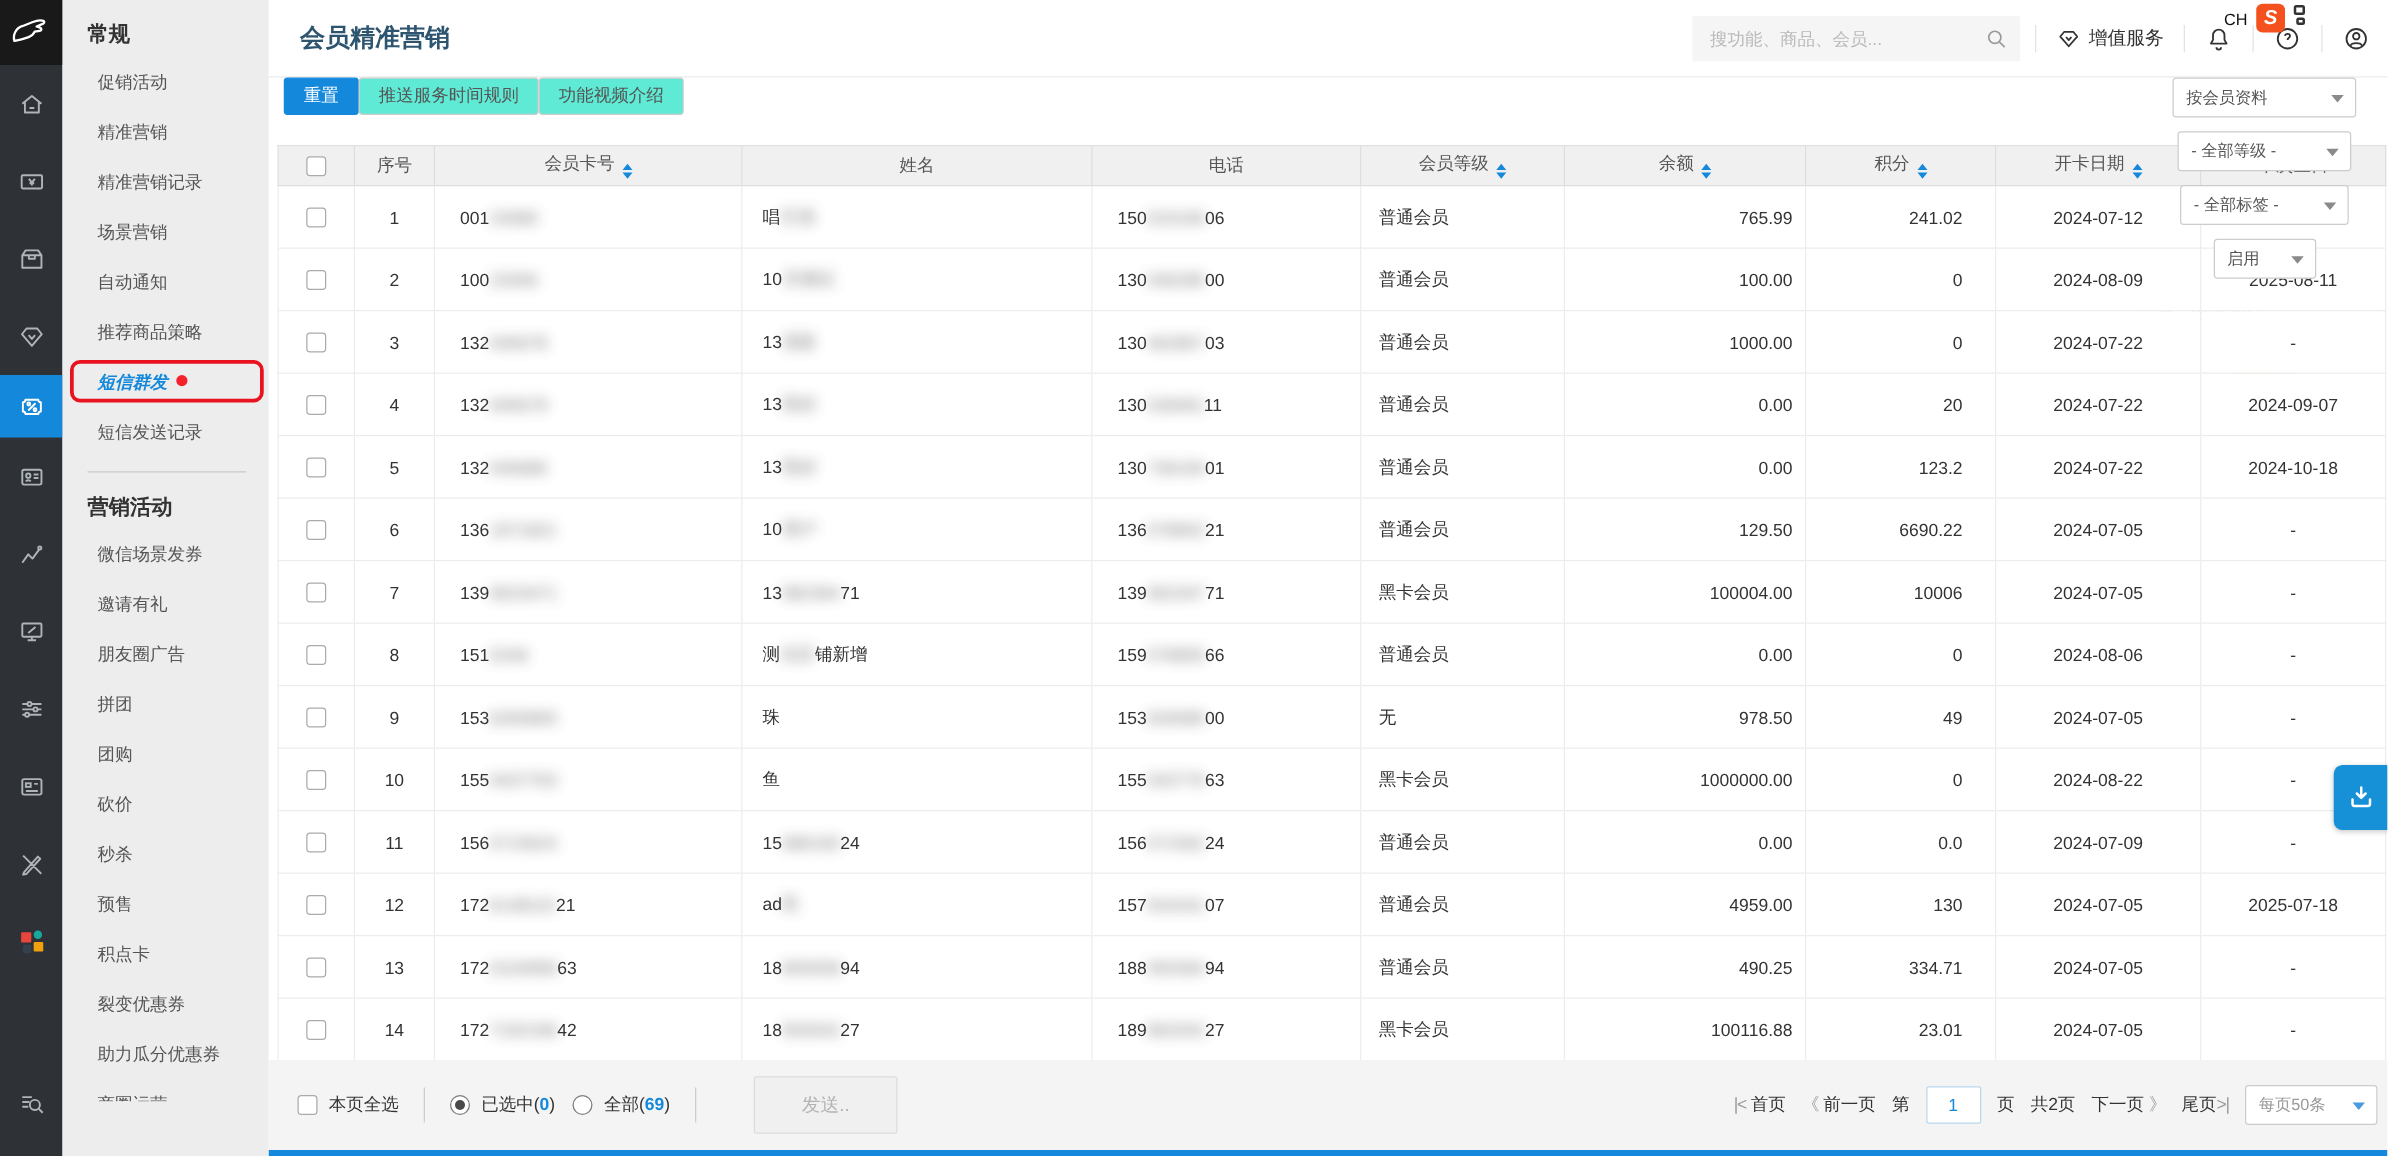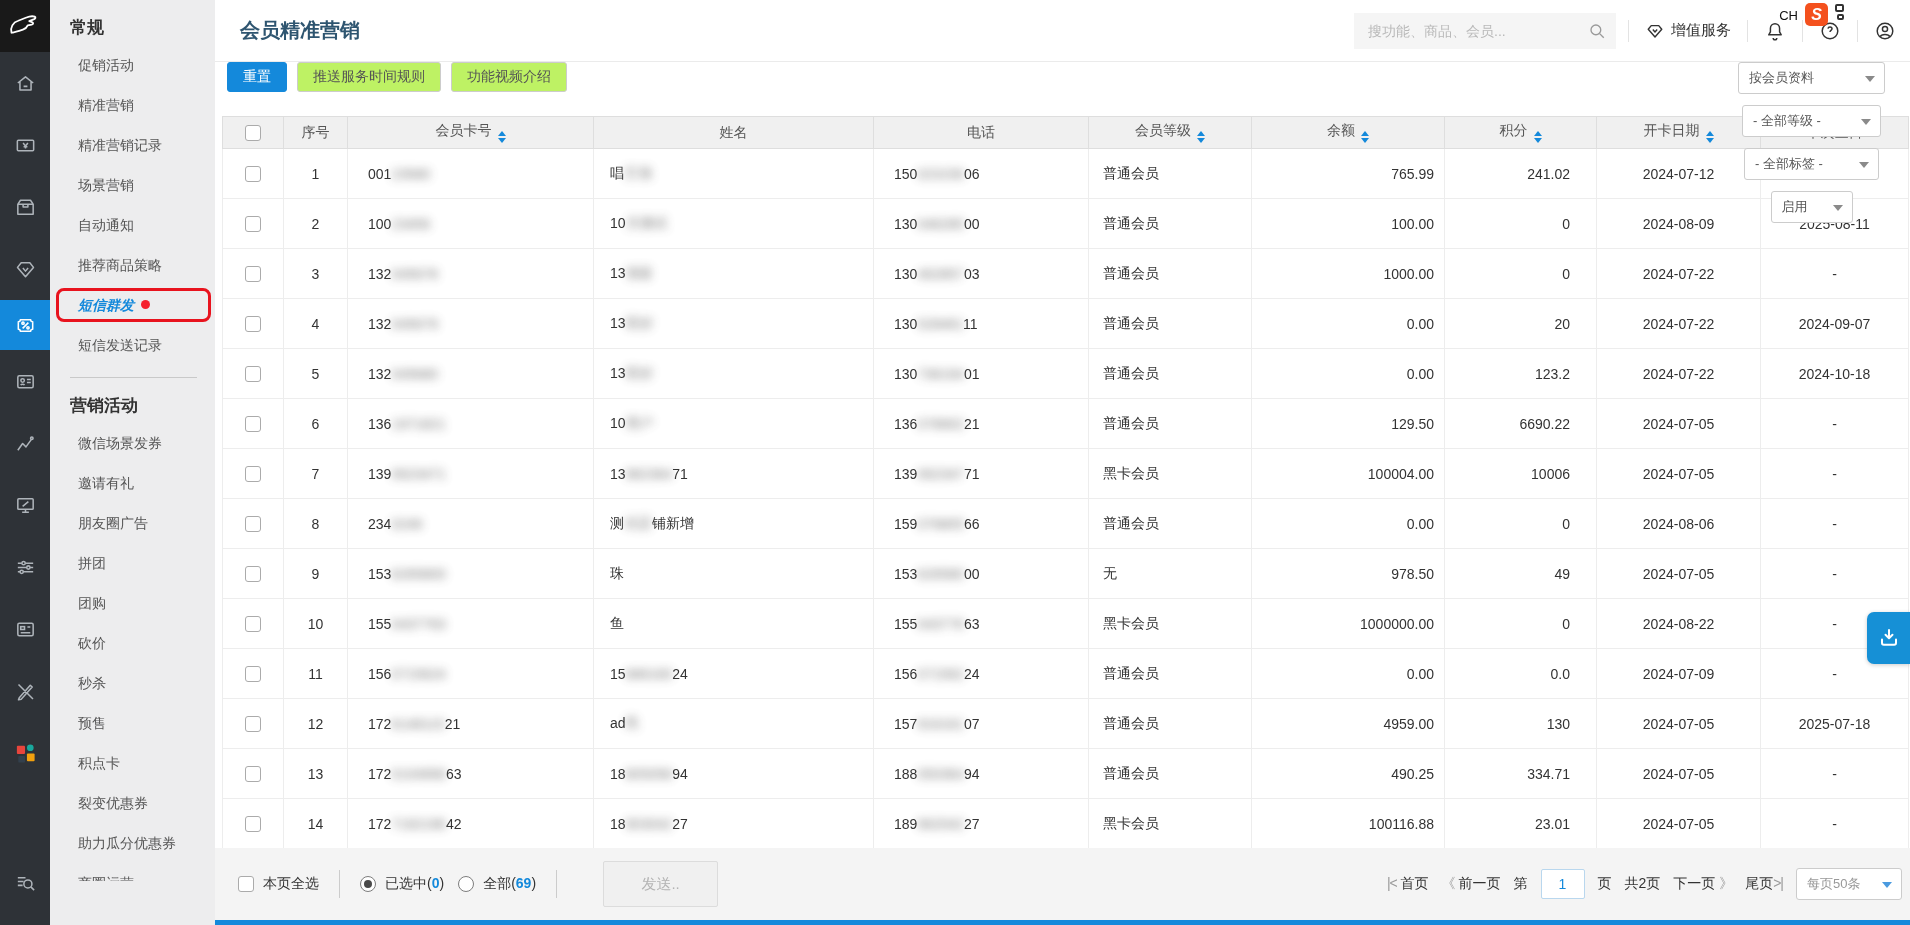--- a/index.html
+++ b/index.html
@@ -44,21 +44,21 @@
   .ime-lang { font-size:13px; font-weight:normal; color:#111; margin-top:5px; }
   .ime-s { width:23px; height:23px; background:#f4511e; border-radius:5px; color:#fff; font-weight:bold; font-size:16px; font-style:italic; text-align:center; line-height:23px; }
   .ime-kb { display:flex; flex-direction:column; gap:2px; margin-top:1px; }
   .ime-kb i { display:block; width:9px; height:8px; border:2px solid #333; border-radius:2px; }
   .ime-kb i+i { width:7px; height:6px; margin-left:2px; }
 
   
   .toolbar { height:54px; display:flex; align-items:flex-start; padding-left:12px; flex-shrink:0; }
   .btn { height:30px; padding:0 15px; font-size:14px; border-radius:3px; cursor:pointer; display:inline-flex; align-items:center; }
   .btn-primary { background:#1489db; color:#fff; border:1px solid #1489db; }
-  .btn-plain { background:#bef264; color:#555; border:1px solid #ccc; margin-left:10px; }
+  .btn-plain { background:#5eead4; color:#555; border:1px solid #ccc; }
   .filters { margin-left:auto; margin-right:2px; display:flex; align-items:center; gap:11px;flex-direction:column; }
   .sel { position:relative; height:32px; border:1px solid #ccc; border-radius:3px; background:#fff;
          font-size:13px; color:#555; display:flex; align-items:center; padding:0 26px 0 10px; cursor:pointer; }
   .sel::after { content:""; position:absolute; right:9px; top:13px; border:5px solid transparent; border-top:6px solid #8a8a8a; }
   .sel.w1{width:147px}.sel.w2{width:139px}.sel.w3{width:135px}.sel.w4{width:82px}
   .kw { width:193px; height:32px; border:1px solid #ccc; border-radius:3px; font-size:13px; padding:0 10px; outline:none; color:#555;}
   .kw::placeholder { color:#aaa; }
   .btn-orange { height:32px; background:#ffa200; border:1px solid #ffa200; color:#fff; font-size:14px; padding:0 10px; border-radius:3px; cursor:pointer; }
 
   
@@ -508,21 +508,21 @@
             <td>黑卡会员</td>
             <td>100004.00</td>
             <td>10006</td>
             <td>2024-07-05</td>
             <td>-</td>
           </tr>
 
           <tr>
             <td><span class="ckb"></span></td>
             <td>8</td>
-            <td><span>234</span><span class="blur">0246</span><span></span></td>
+            <td><span>151</span><span class="blur">0246</span><span></span></td>
             <td><span>测</span><span class="blur">试店</span><span>铺新增</span></td>
             <td><span>159</span><span class="blur">076805</span><span>66</span></td>
             <td>普通会员</td>
             <td>0.00</td>
             <td>0</td>
             <td>2024-08-06</td>
             <td>-</td>
           </tr>
 
           <tr>

